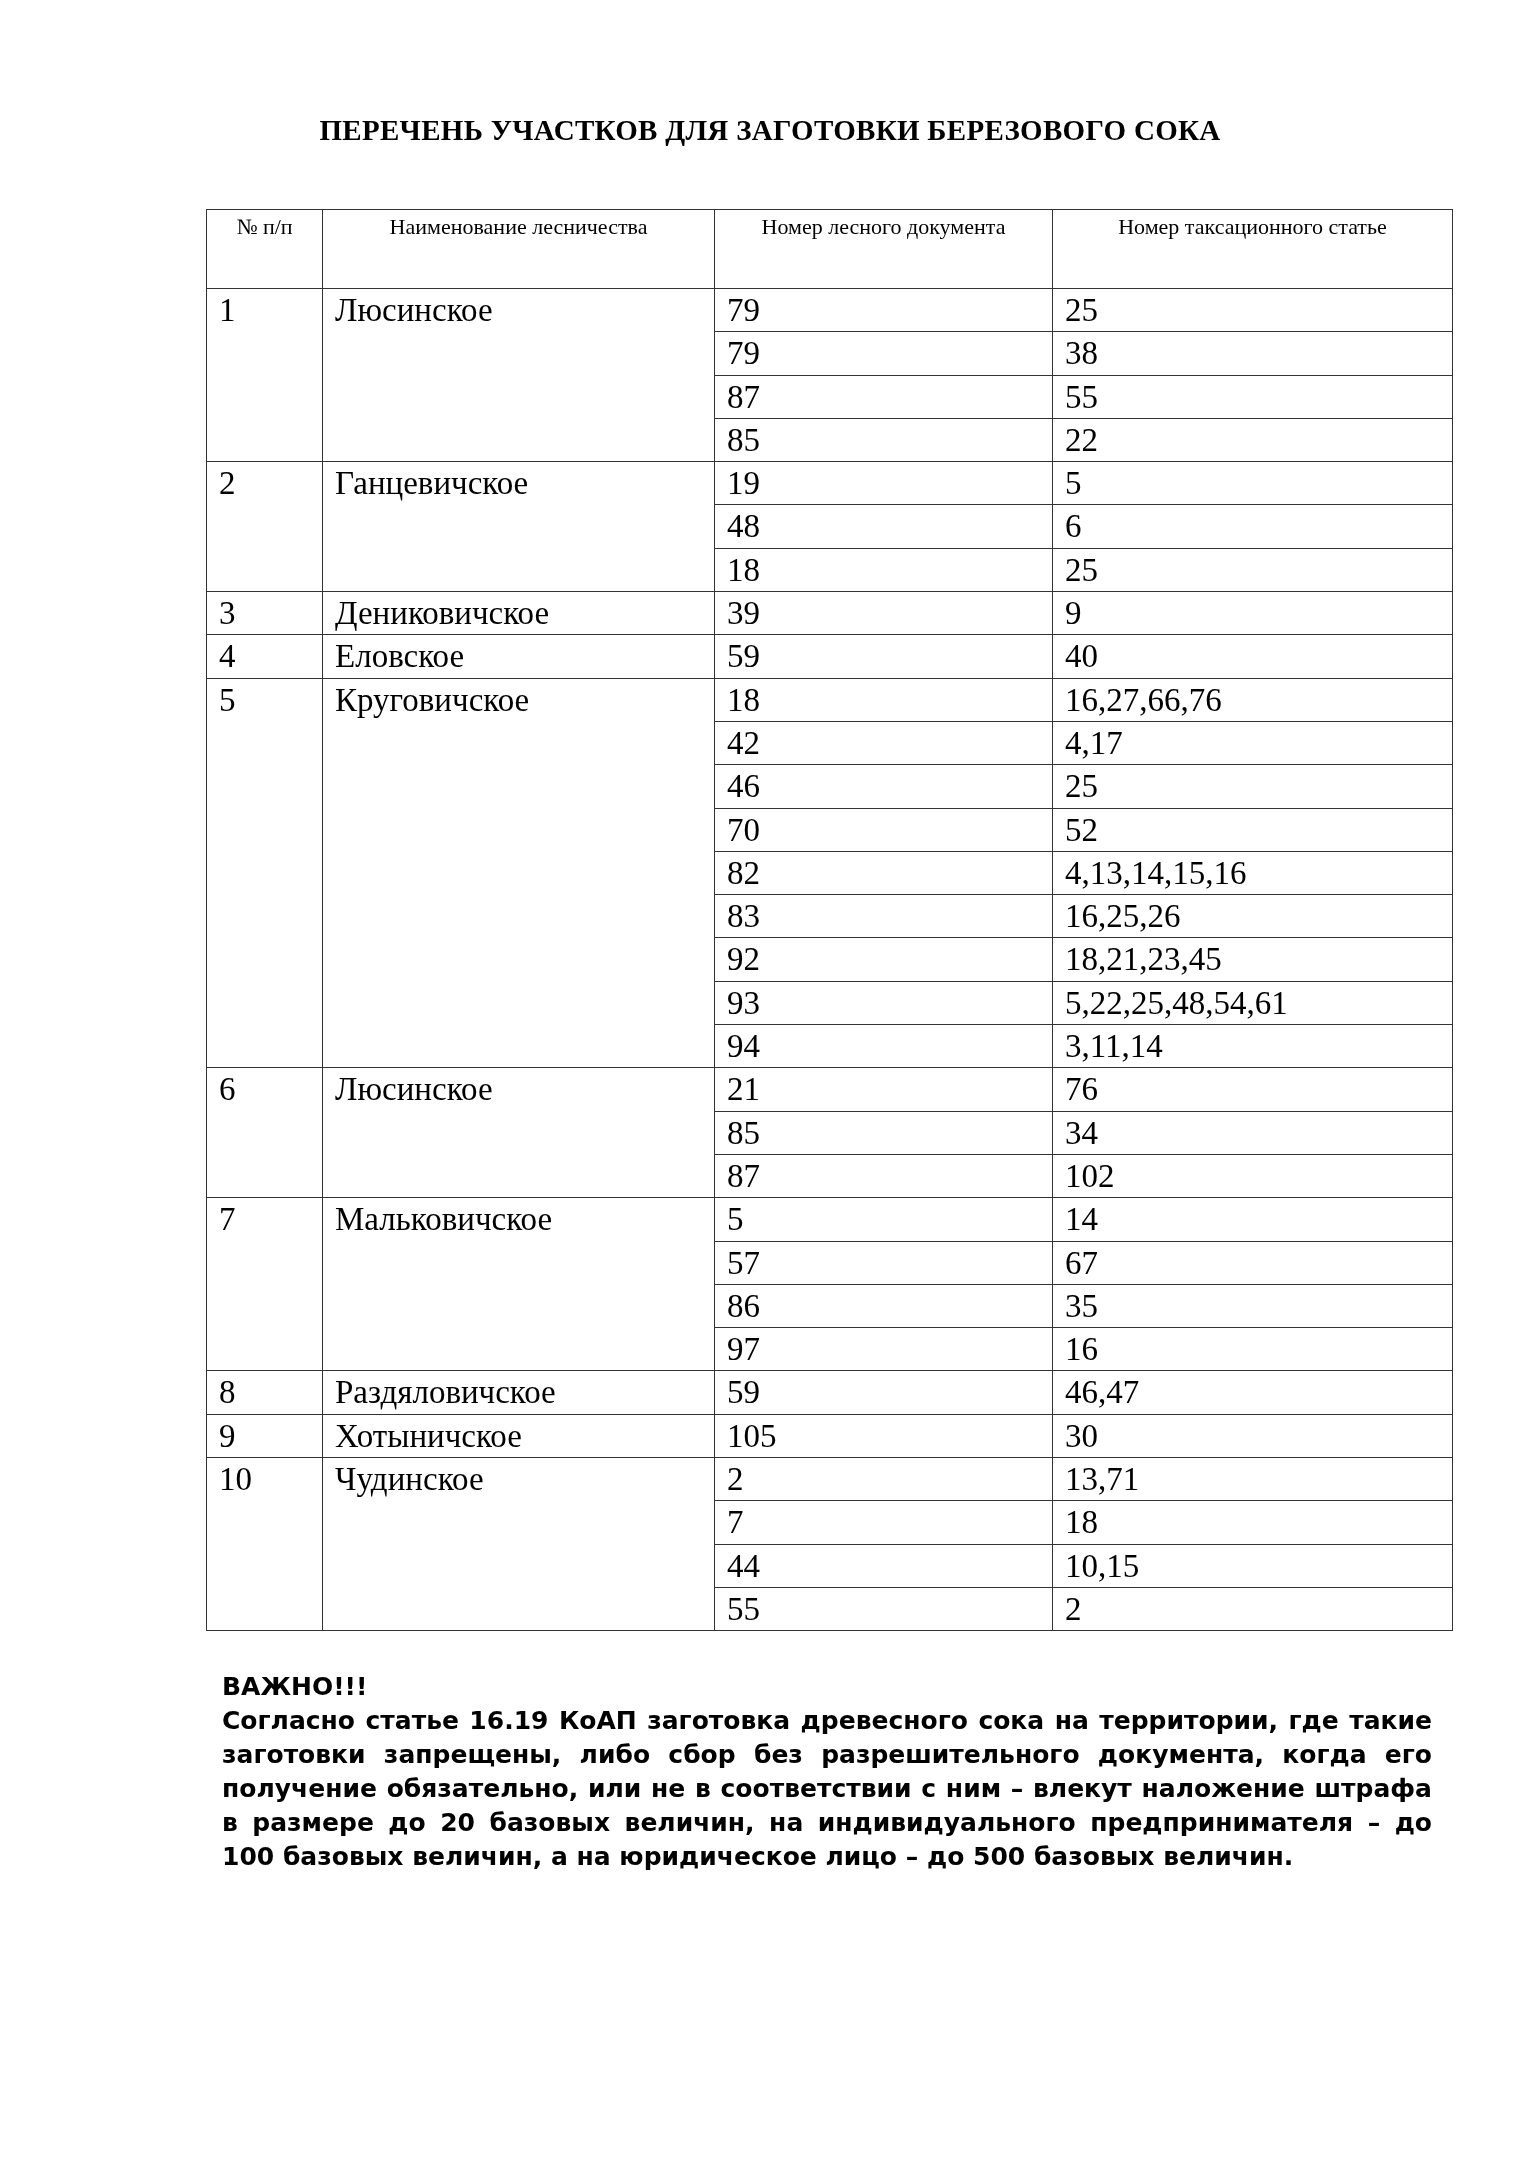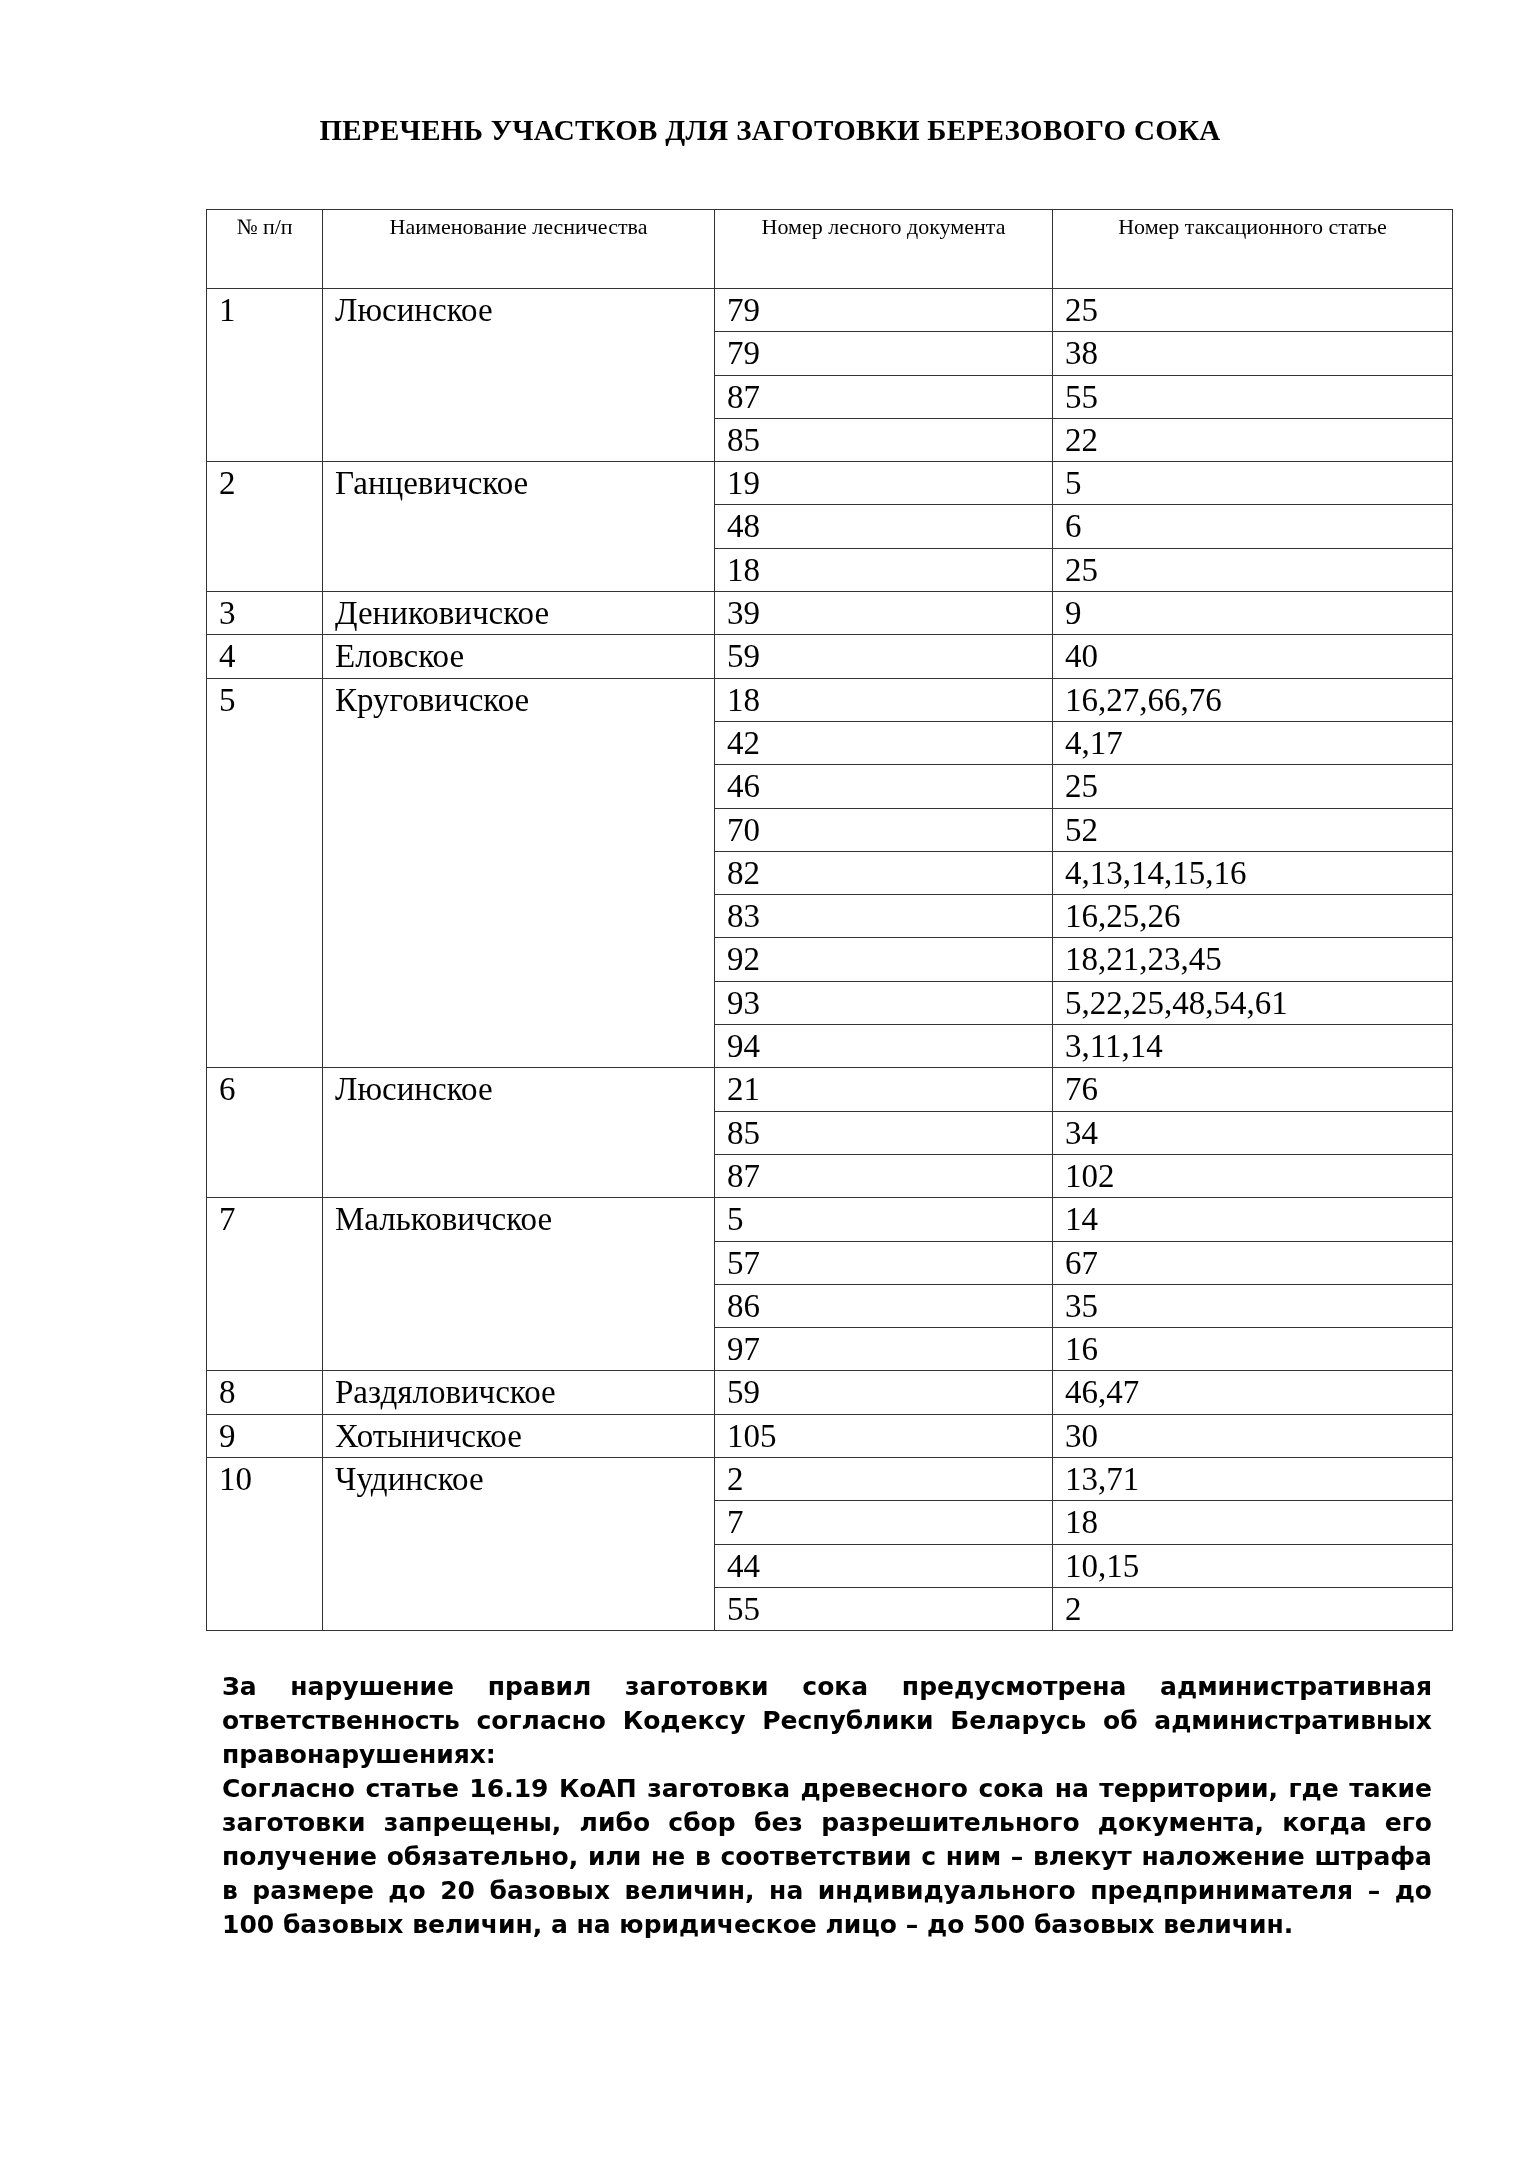--- a/index.html
+++ b/index.html
@@ -182,16 +182,16 @@
           </tr>
           <tr>
             <td>55</td>
             <td>2</td>
           </tr>
         </tbody>
     </table>
   </div>
 
   <div class="notice">
-    <p>За нарушение правил заготовки сока предусмотрена административная ответственность согласно Кодексу Республики Беларусь об административных правонарушениях:</p>
+    <p>ВАЖНО!!!</p>
     <p>Согласно статье 16.19 КоАП заготовка древесного сока на территории, где такие заготовки запрещены, либо сбор без разрешительного документа, когда его получение обязательно, или не в соответствии с ним – влекут наложение штрафа в размере до 20 базовых величин, на индивидуального предпринимателя – до 100 базовых величин, а на юридическое лицо – до 500 базовых величин.</p>
   </div>
 </div>
 
 </body></html>

